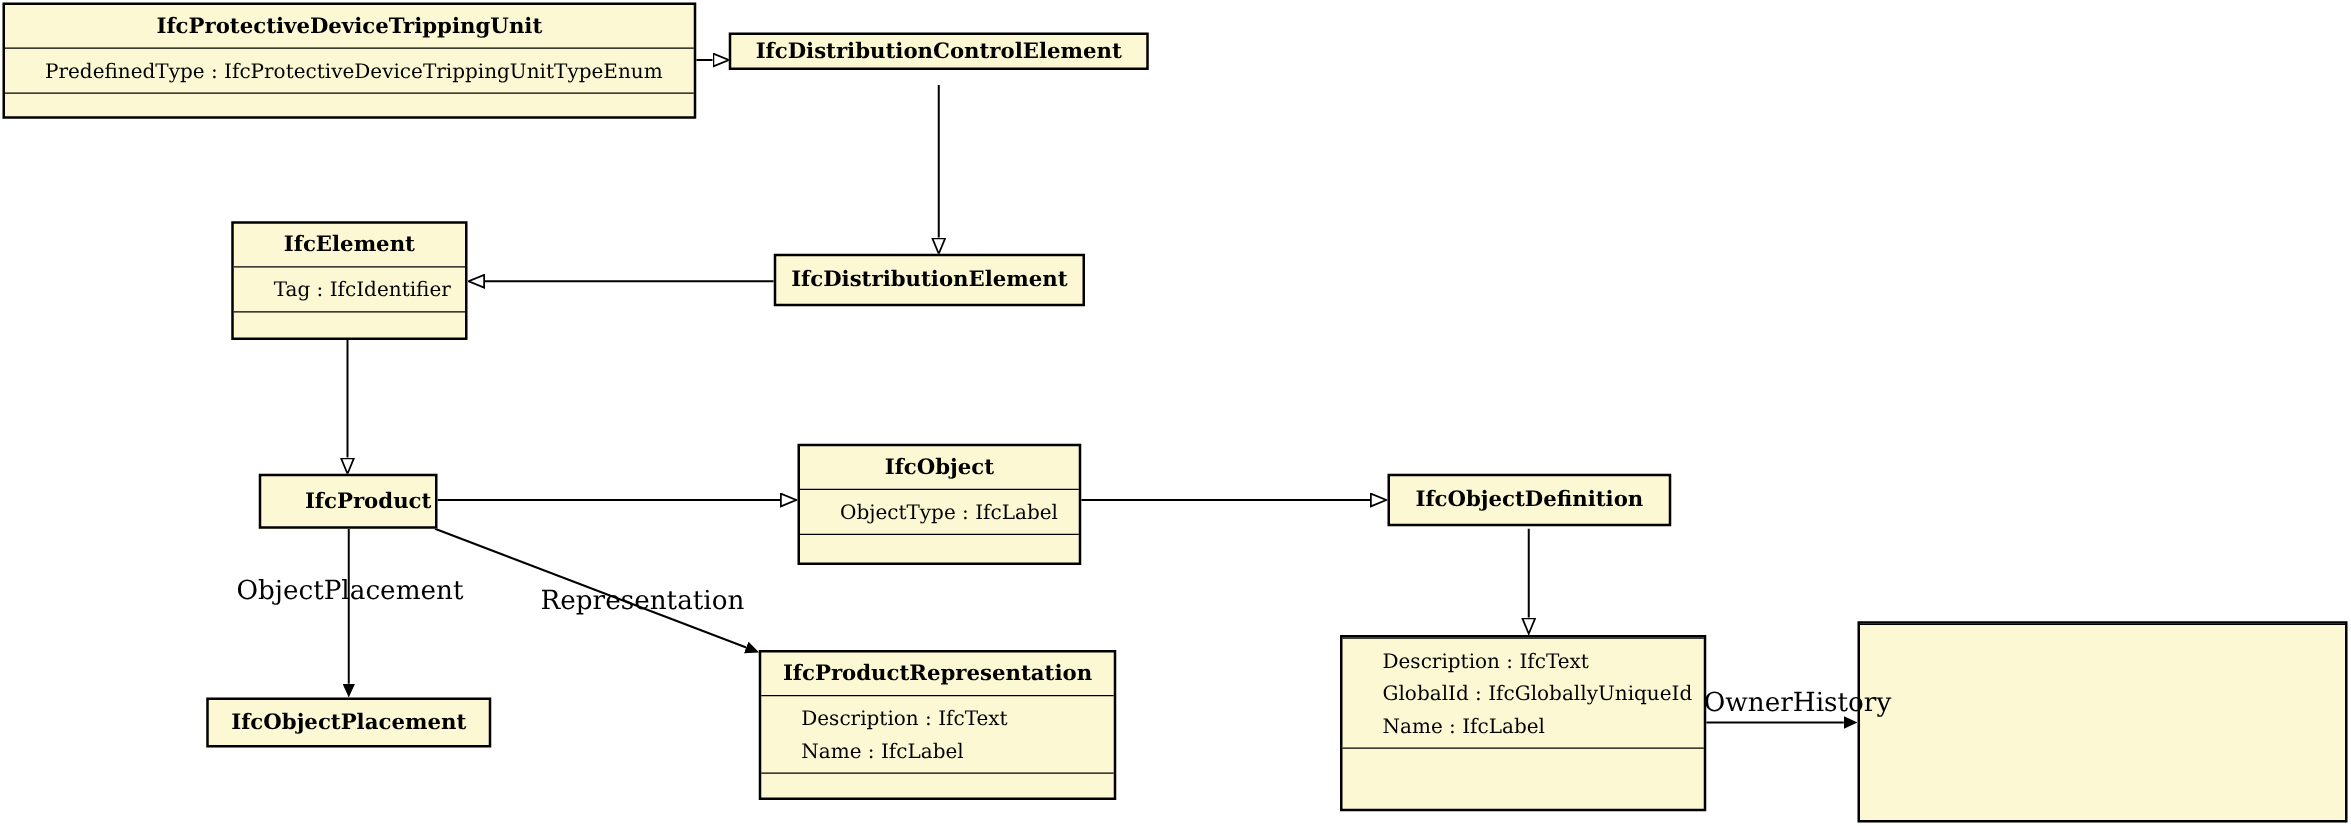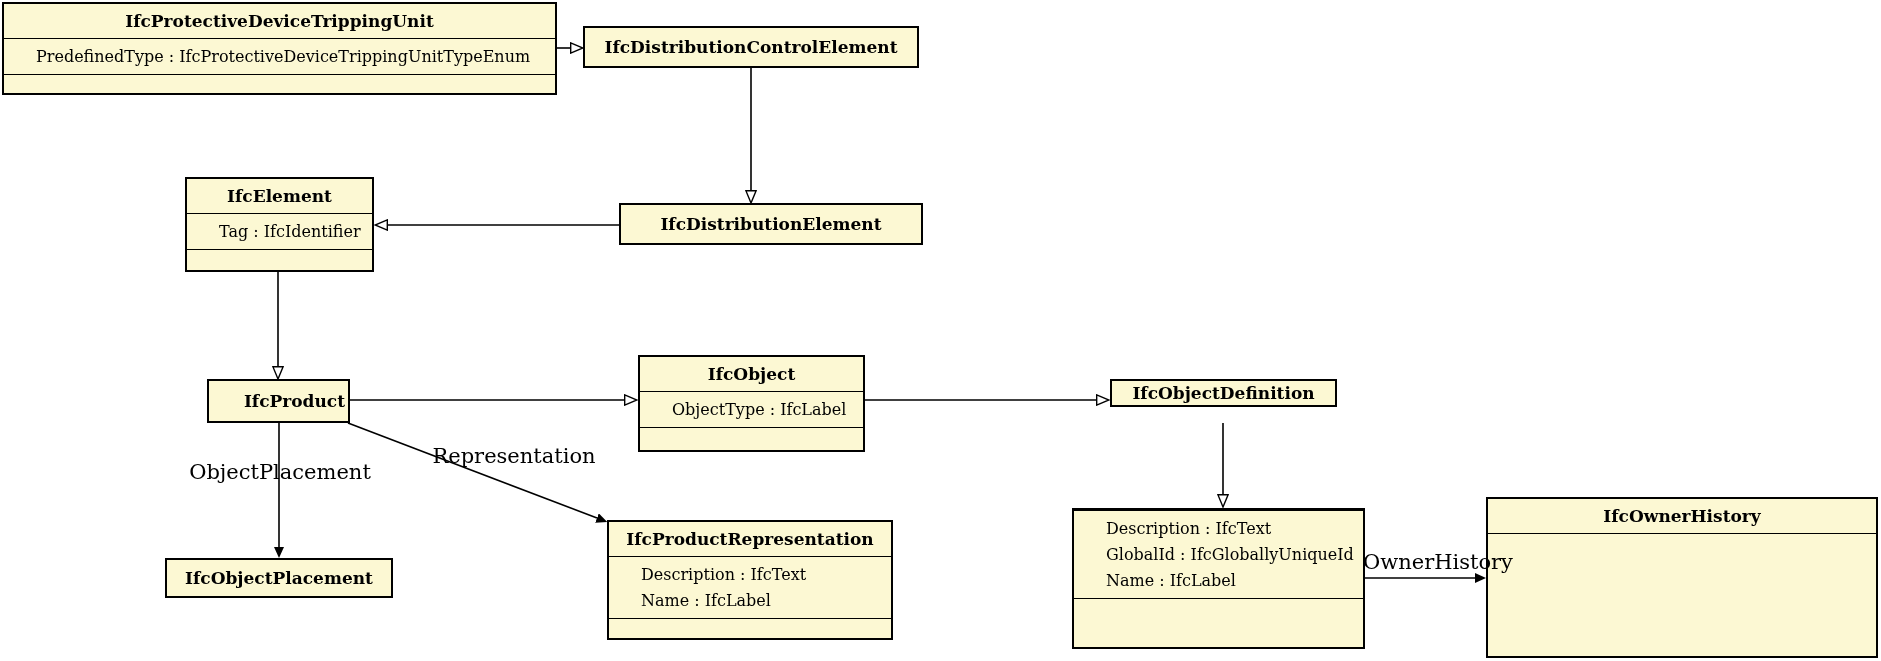--- a/index.html
+++ b/index.html
@@ -37,33 +37,33 @@
     border-top:1.5px solid #000;
     flex:1 1 auto; min-height:12px;
   }
   .edge-label {
     position:absolute;
     transform:translate(-50%,-50%);
     font-size:21px; white-space:nowrap;
   }
   
   #n-pdtu   { left:2px;    top:2px;   width:555px; height:93px; }
-  #n-dce    { left:583px;  top:26px;  width:336px; height:42px;justify-content:center; }
+  #n-dce    { left:583px;  top:26px;  width:336px; height:30px;justify-content:center; }
   #n-elem   { left:185px;  top:177px; width:189px; height:95px; }
-  #n-de     { left:619px;  top:203px; width:304px; height:42px; }
+  #n-de     { left:619px;  top:203px; width:249px; height:42px; }
   #n-prod   { left:207px;  top:379px; width:143px; height:44px;padding-left:32px; }
   #n-obj    { left:638px;  top:355px; width:227px; height:97px; }
-  #n-objdef { left:1110px; top:379px; width:227px; height:28px; }
+  #n-objdef { left:1110px; top:379px; width:227px; height:42px; }
   #n-objpl  { left:165px;  top:558px; width:228px; height:40px; }
   #n-prodrep{ left:607px;  top:520px; width:286px; height:120px; }
   #n-root   { left:1072px; top:508px; width:293px; height:141px; }
   #n-oh     { left:1486px; top:497px; width:392px; height:161px; }
   
   #el-objectplacement { left:280px;  top:472px; }
-  #el-representation  { left:514px;  top:456px; }
+  #el-representation  { left:514px;  top:480px; }
   #el-ownerhistory    { left:1438px; top:562px;text-align:right; }
 </style>
 </head>
 <body>
 
 <div id="canvas">
 
   <svg id="edges-svg" width="1881" height="661" viewBox="0 0 1881 661" xmlns="http://www.w3.org/2000/svg">
     <defs>
       <marker id="hollow" viewBox="0 0 14 12" refX="0" refY="6" markerWidth="14" markerHeight="12" orient="auto" markerUnits="userSpaceOnUse">
@@ -143,21 +143,20 @@
   <div class="node" id="n-root">
     <div class="attrs">
       <div class="attr">Description : IfcText</div>
       <div class="attr">GlobalId : IfcGloballyUniqueId</div>
       <div class="attr">Name : IfcLabel</div>
     </div>
     <div class="empty"></div>
   </div>
 
   <div class="node" id="n-oh">
-    <div class="title">IfcOwnerHistory</div>
     <div class="empty"></div>
   </div>
 
   <div class="edge-label" id="el-objectplacement">ObjectPlacement</div>
   <div class="edge-label" id="el-representation">Representation</div>
   <div class="edge-label" id="el-ownerhistory">OwnerHistory</div>
 
 </div>
 
 </body></html>

